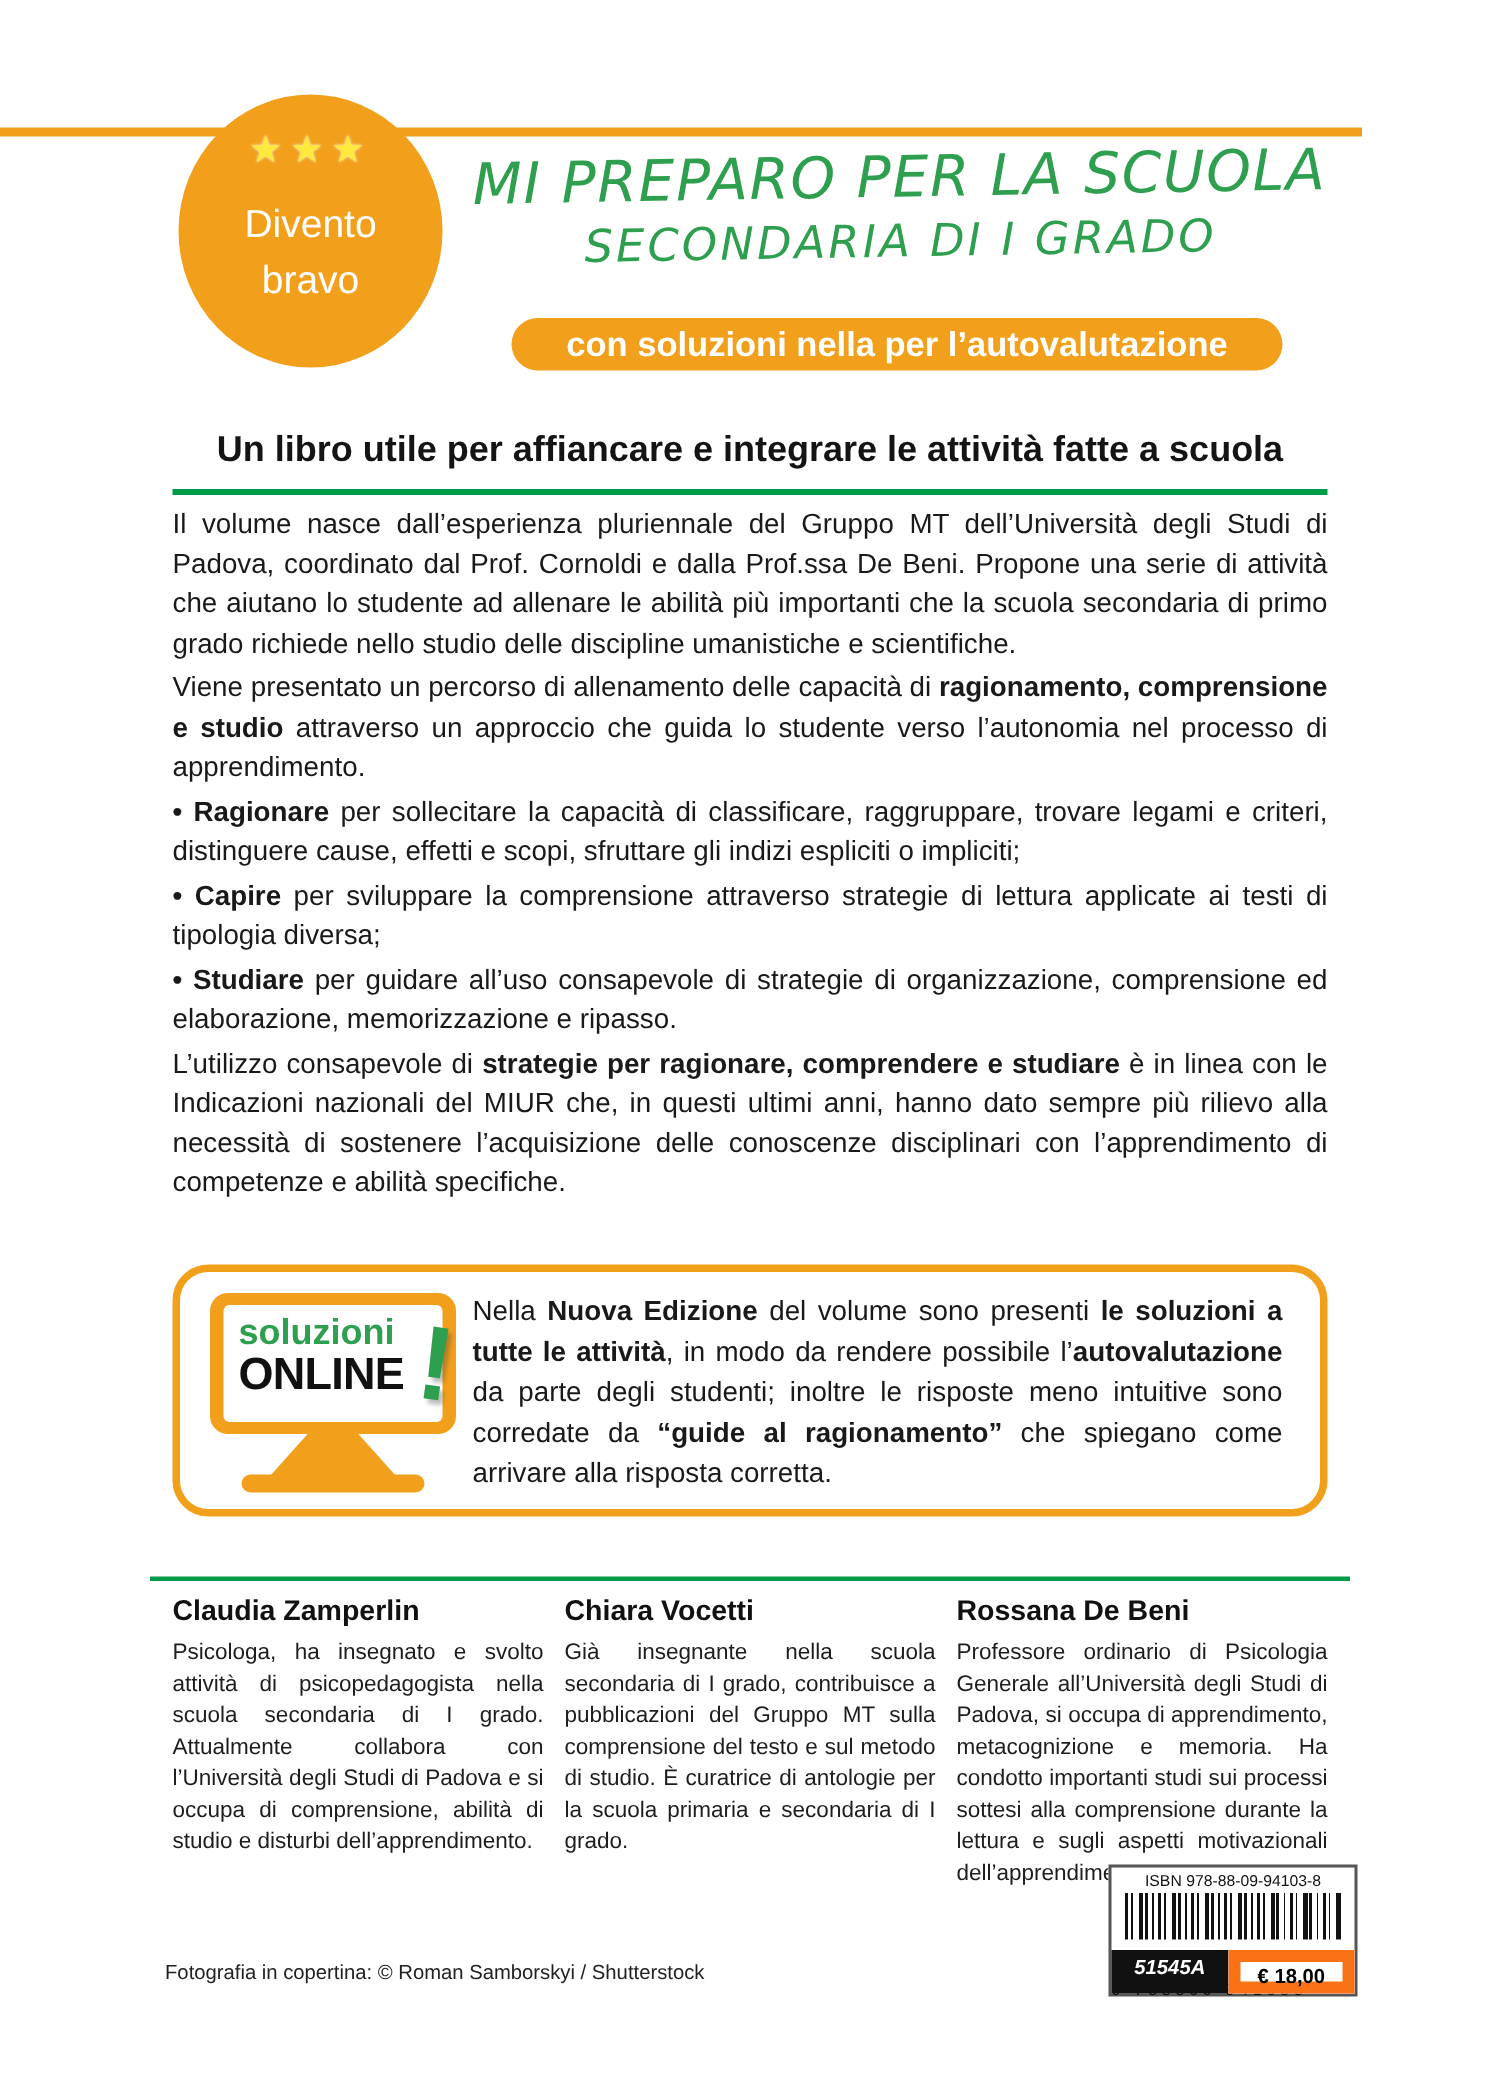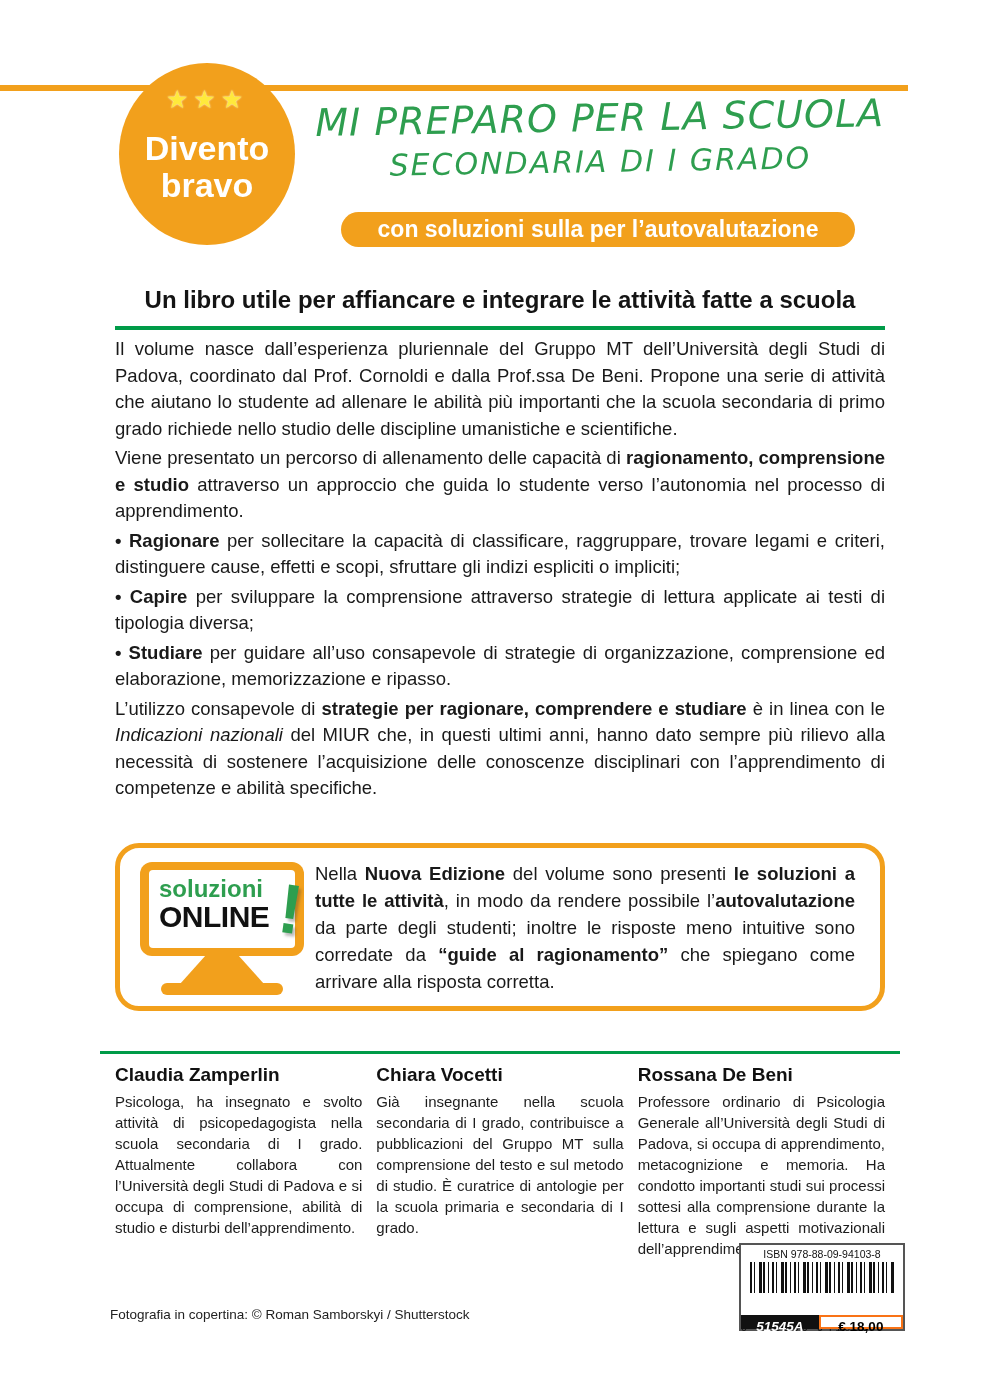--- a/index.html
+++ b/index.html
@@ -7,42 +7,42 @@
     position:relative;width:1000px;height:1400px;background:#fff;overflow:hidden;
     font-family:"Liberation Sans",sans-serif;color:#191919;
   }
   
   .top-rule{position:absolute;left:0;top:85px;width:908px;height:6px;background:var(--orange);}
   .badge{
     position:absolute;left:119px;top:63px;width:176px;height:182px;border-radius:50%;
     background:var(--orange);text-align:center;
   }
   .badge .stars{margin-top:22px;font-size:25px;letter-spacing:5px;color:var(--star-yellow);text-shadow:0 0 2px #fff;}
-  .badge .bline{font-size:34px;line-height:37px;font-weight:700;color:#fff;}
+  .badge .bline{font-size:26px;line-height:37px;font-weight:400;color:#fff;}
   .badge .bline.first{margin-top:16px;}
   .title{
     position:absolute;left:300px;top:96px;width:600px;text-align:center;
     color:var(--green);font-family:"DejaVu Sans",sans-serif;font-style:italic;
     text-transform:uppercase;transform:rotate(-1deg);
   }
   .title .t1{font-size:38px;line-height:44px;letter-spacing:1px;}
   .title .t2{font-size:30px;line-height:36px;letter-spacing:2px;margin-top:4px;}
   .pill{
     position:absolute;left:341px;top:212px;width:514px;height:35px;border-radius:18px;
     background:var(--orange);color:#fff;font-weight:700;font-size:23px;line-height:35px;text-align:center;
   }
   
   .headline{position:absolute;left:115px;top:286px;width:770px;margin:0;text-align:center;
     font-size:24px;font-weight:700;color:#141414;}
   .headline-rule{position:absolute;left:115px;top:326px;width:770px;height:4px;background:var(--rule-green);}
   
   .body{position:absolute;left:115px;top:336px;width:770px;font-size:18.5px;line-height:26.5px;text-align:justify;}
   .body p{margin:0 0 3px 0;}
   .b{font-weight:700;}
-  .i{font-style:italic;margin-top:42px;}
+  .i{margin-top:42px;}
   
   .online-box{
     position:absolute;left:115px;top:843px;width:770px;height:168px;box-sizing:border-box;
     border:5px solid var(--orange);border-radius:24px;background:#fff;
   }
   .monitor{position:absolute;left:20px;top:14px;width:164px;height:94px;background:var(--orange);border-radius:12px;}
   .screen{position:absolute;left:9px;top:8px;right:9px;bottom:8px;background:#fff;border-radius:4px;
     padding:6px 0 0 10px;box-sizing:border-box;}
   .screen .sol{font-size:24px;line-height:26px;font-weight:700;color:var(--green);}
   .screen .onl{font-size:30px;line-height:30px;font-weight:800;letter-spacing:-0.5px;color:#111;}
@@ -62,24 +62,24 @@
   
   .barcode-box{position:absolute;left:739px;top:1243px;width:166px;height:88px;box-sizing:border-box;
     border:2px solid #555;background:#fff;}
   .isbn{margin-top:3px;text-align:center;font-size:10.5px;color:#111;}
   .bars{height:31px;margin:2px 9px 0 9px;
     background:repeating-linear-gradient(90deg,
       #111 0 2px,#fff 2px 4px,#111 4px 5px,#fff 5px 9px,
       #111 9px 12px,#fff 12px 13px,#111 13px 15px,#fff 15px 18px,
       #111 18px 19px,#fff 19px 22px);}
   .digits{text-align:left;font-size:11px;letter-spacing:3px;color:#111;margin-top:28px;}
-  .price-row{position:absolute;left:0;right:0;bottom:0;height:14px;display:flex;font-size:13.5px;font-weight:700;margin-top:46px;}
+  .price-row{position:absolute;left:0;right:0;bottom:0;height:29px;display:flex;font-size:13.5px;font-weight:700;margin-top:46px;}
   .code{flex:0 0 48%;background:#111;color:#fff;text-align:center;line-height:24px;font-style:italic;}
   .price{flex:1 1 auto;background:#fff;color:#000;text-align:center;line-height:20px;
-    border:2px solid #f97316;box-sizing:border-box;}
+    border:8px solid #f97316;box-sizing:border-box;}
   
   .credit{position:absolute;left:110px;top:1307px;font-size:13.5px;color:#222;}
 </style>
 </head>
 <body>
 
 <div class="page">
 
   <div class="top-rule"></div>
 
@@ -87,21 +87,21 @@
     <div class="stars">★★★</div>
     <div class="bline first">Divento</div>
     <div class="bline">bravo</div>
   </div>
 
   <div class="title">
     <div class="t1">Mi preparo per la scuola</div>
     <div class="t2">secondaria di I grado</div>
   </div>
 
-  <div class="pill">con soluzioni sulla per l’autovalutazione</div>
+  <div class="pill">con soluzioni nella per l’autovalutazione</div>
 
   <h1 class="headline">Un libro utile per affiancare e integrare le attività fatte a scuola</h1>
   <div class="headline-rule"></div>
 
   <div class="body">
     <p><span>Il volume nasce dall’esperienza pluriennale del Gruppo MT dell’Università degli Studi di Padova, coordinato dal Prof. Cornoldi e dalla Prof.ssa De Beni. Propone una serie di attività che aiutano lo studente ad allenare le abilità più importanti che la scuola secondaria di primo grado richiede nello studio delle discipline umanistiche e scientifiche.</span></p>
     <p><span>Viene presentato un percorso di allenamento delle capacità di </span><span class="b">ragionamento, comprensione e studio</span><span> attraverso un approccio che guida lo studente verso l’autonomia nel processo di apprendimento.</span></p>
     <p><span class="b">• Ragionare</span><span> per sollecitare la capacità di classificare, raggruppare, trovare legami e criteri, distinguere cause, effetti e scopi, sfruttare gli indizi espliciti o impliciti;</span></p>
     <p><span class="b">• Capire</span><span> per sviluppare la comprensione attraverso strategie di lettura applicate ai testi di tipologia diversa;</span></p>
     <p><span class="b">• Studiare</span><span> per guidare all’uso consapevole di strategie di organizzazione, comprensione ed elaborazione, memorizzazione e ripasso.</span></p>

